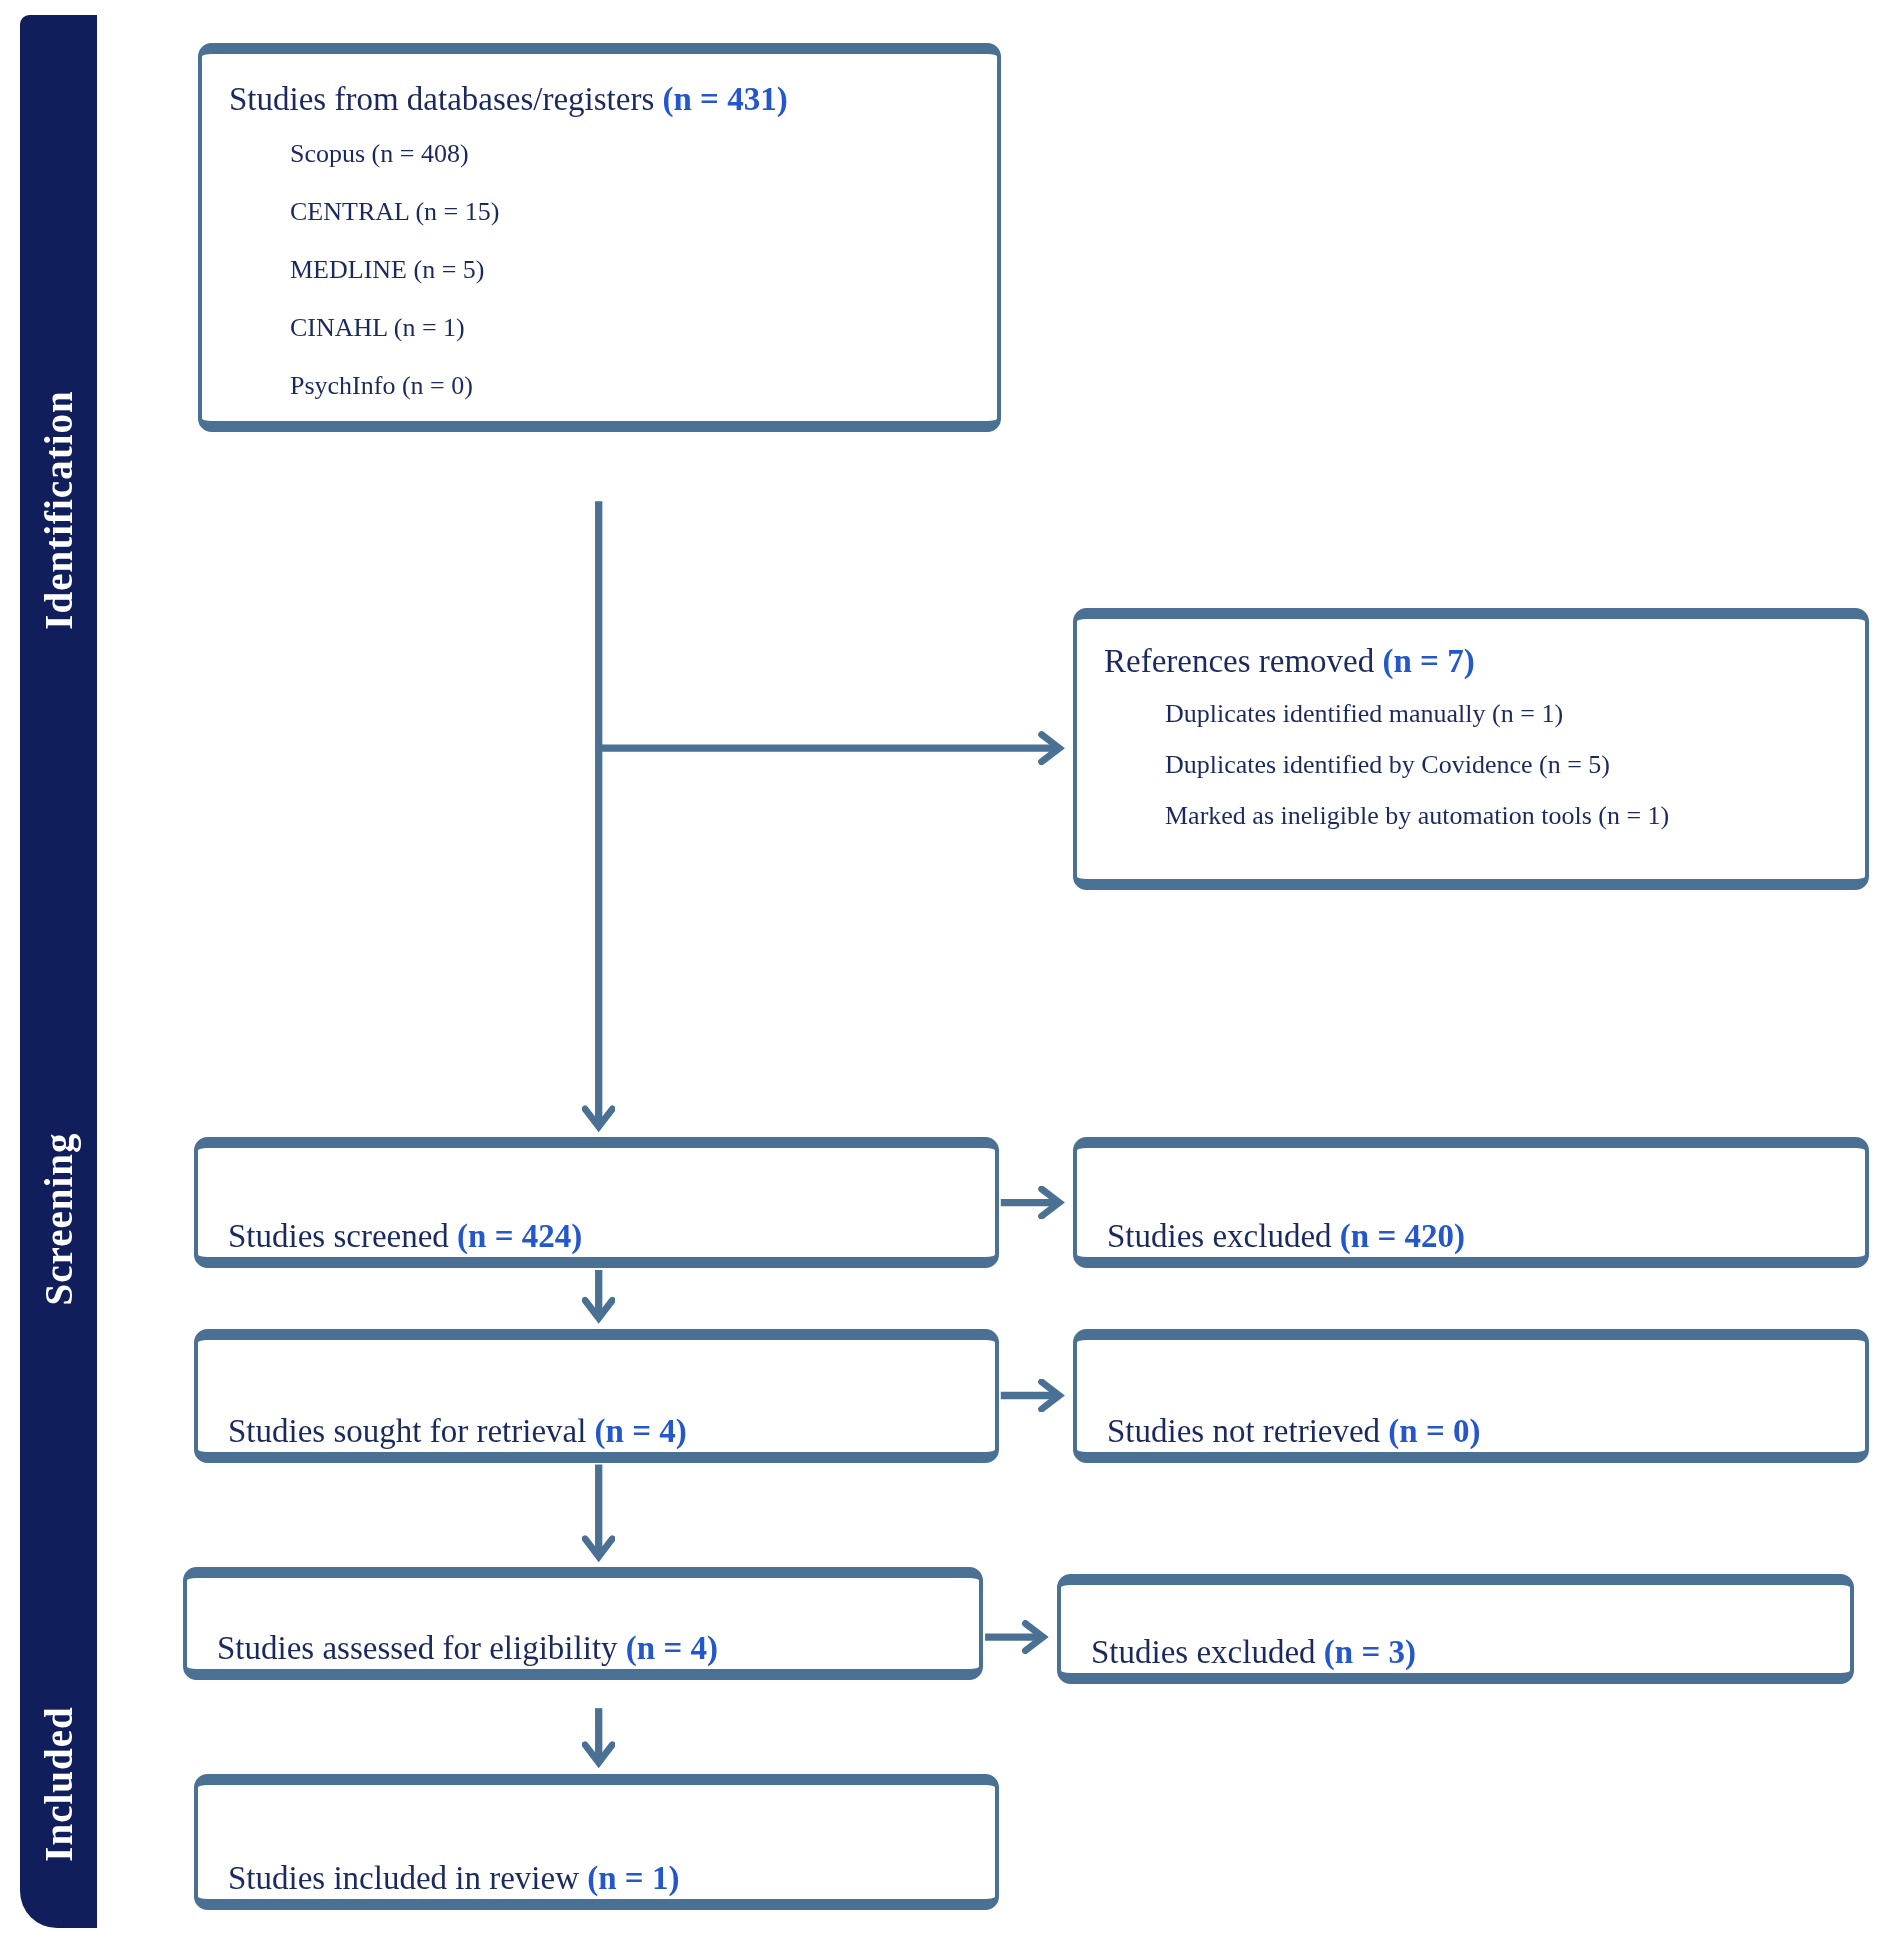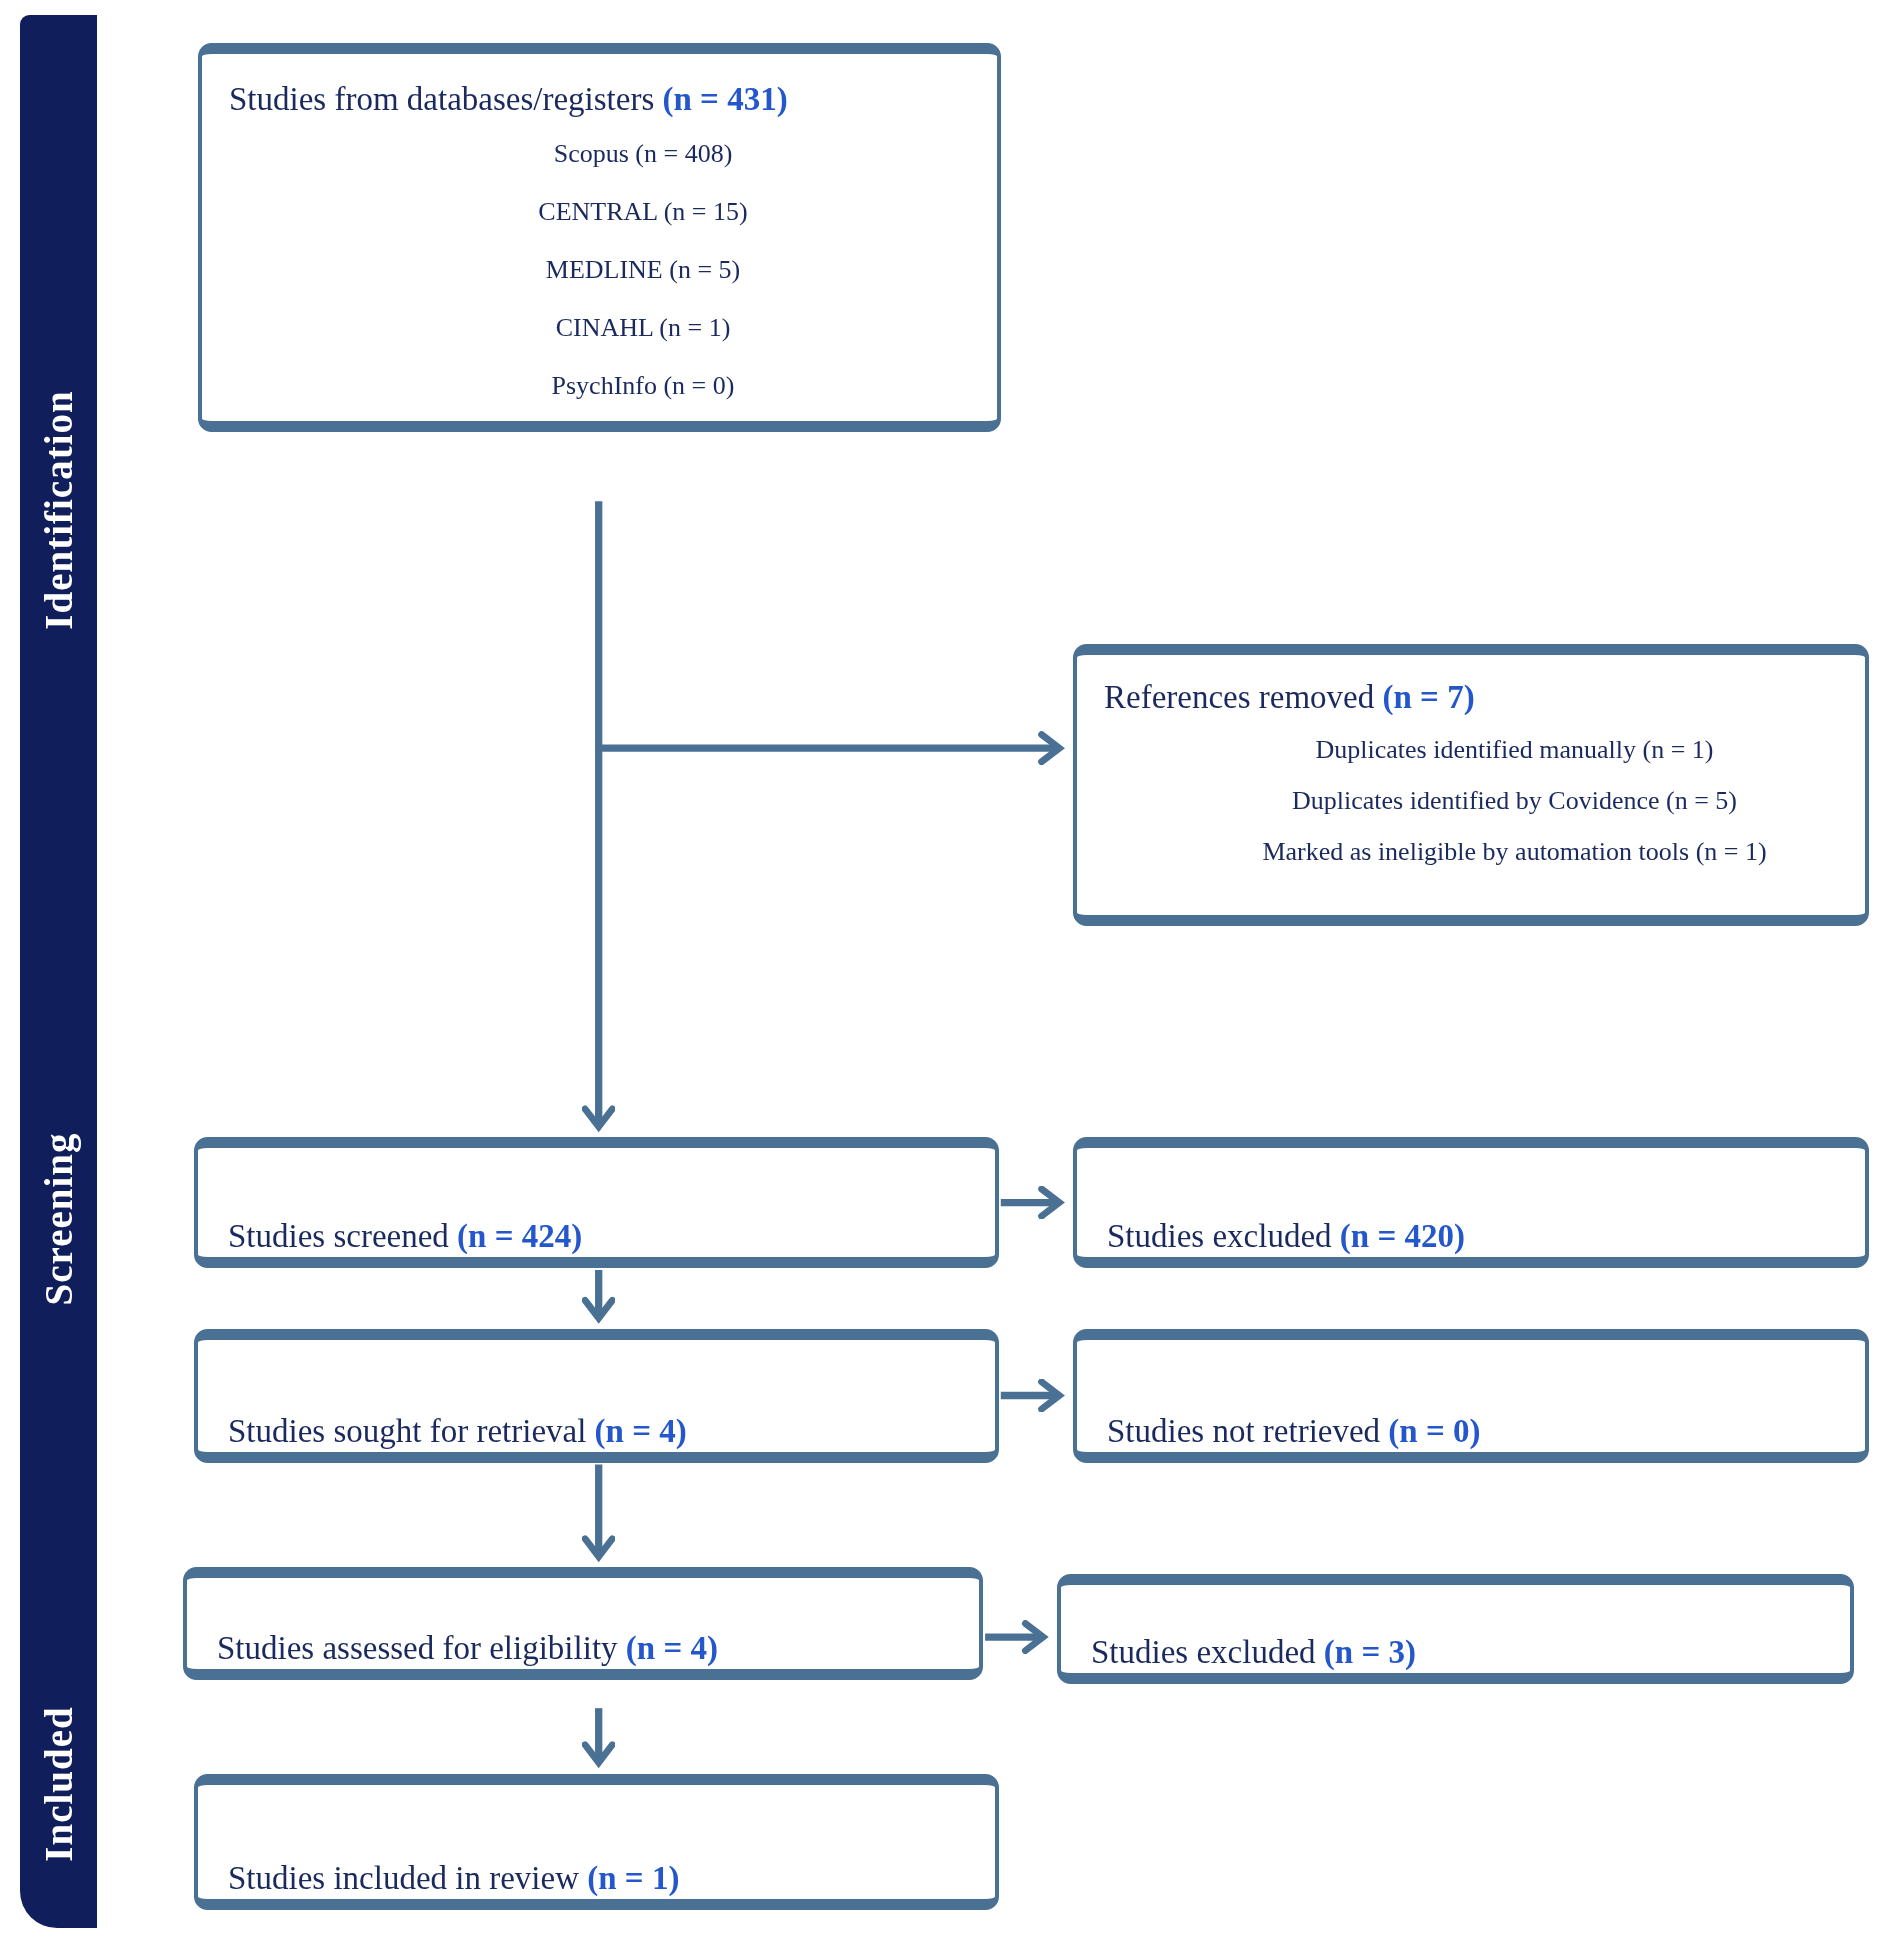--- a/index.html
+++ b/index.html
@@ -37,23 +37,23 @@
     position:absolute;
     background:#ffffff;
     border:4.2px solid var(--accent);
     border-top-width:11.5px;border-bottom-width:11.5px;
     border-radius:13.6px;
   }
   .row-box{display:flex;align-items:flex-end;padding-left:30px;}
   .box-title{font-size:33px;line-height:1.25;white-space:nowrap;}
   .box-count{color:var(--blue);font-weight:bold;}
   .list-box .box-title{margin:25px 0 21px 27px;}
-  .sub-item{font-size:26px;line-height:1;margin:0 1px 32px 88px;white-space:nowrap;text-align:center;}
+  .sub-item{font-size:26px;line-height:1;margin:0 1px 32px 88px;white-space:nowrap;}
   .box-databases{left:198px;top:43px;width:803px;height:389px;}
-  .box-references{left:1073px;top:644px;width:796px;height:282px;}
+  .box-references{left:1073px;top:608px;width:796px;height:282px;}
   .box-references .box-title{margin:22px 0 19px 27px;}
   .box-references .sub-item{margin-bottom:25px;}
   .box-screened{left:194px;top:1137px;width:805px;height:131px;}
   .box-excluded-screening{left:1073px;top:1137px;width:796px;height:131px;}
   .box-sought{left:194px;top:1329px;width:805px;height:134px;}
   .box-not-retrieved{left:1073px;top:1329px;width:796px;height:134px;}
   .box-assessed{left:183px;top:1567px;width:800px;height:113px;}
   .box-excluded-eligibility{left:1057px;top:1574px;width:797px;height:110px;}
   .box-included{left:194px;top:1774px;width:805px;height:136px;}
   

